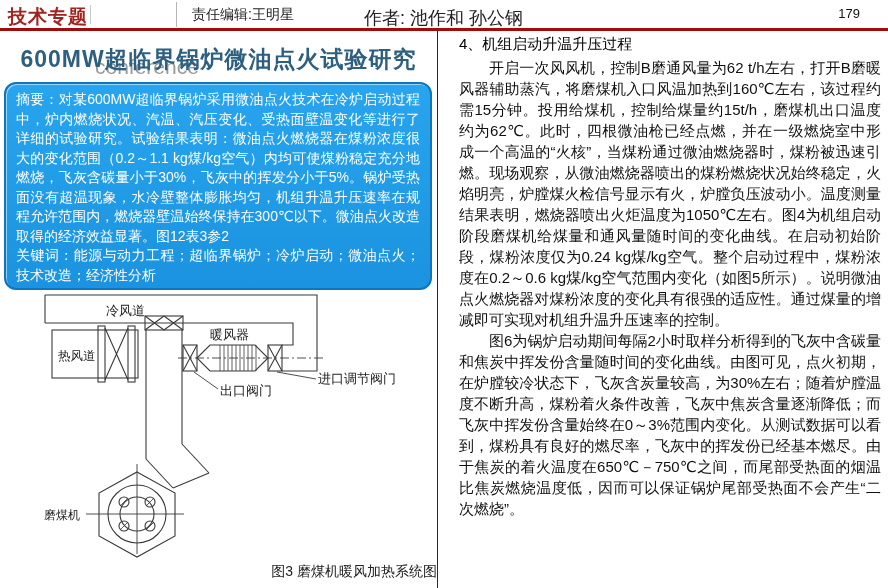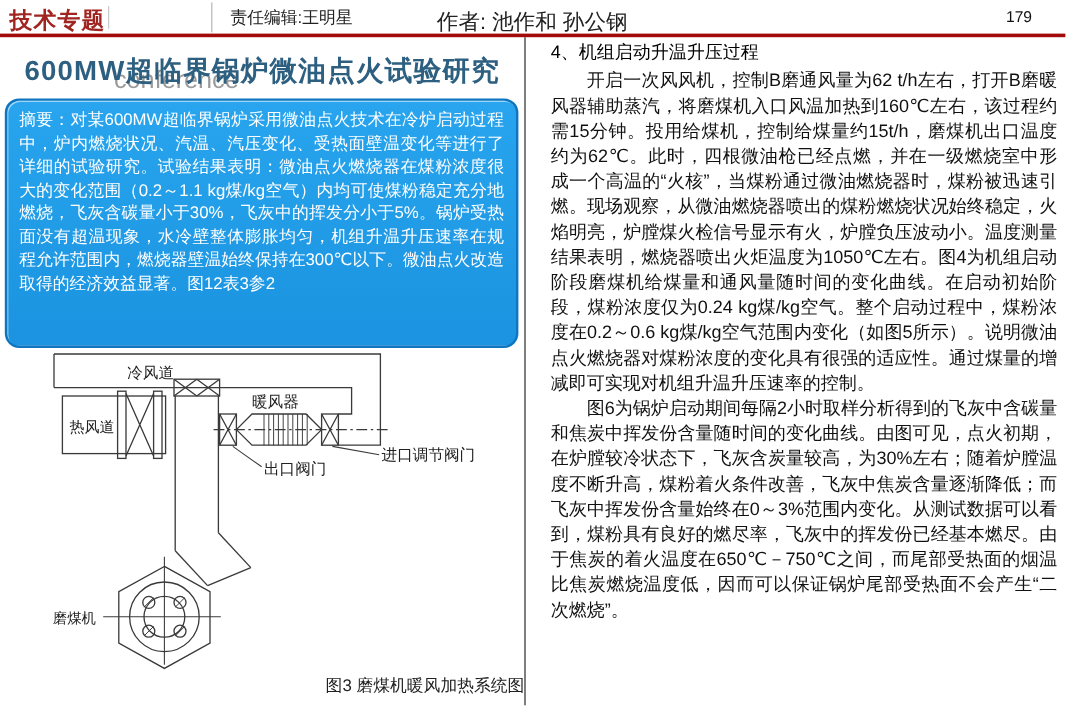--- a/index.html
+++ b/index.html
@@ -64,20 +64,21 @@
   <div class="authors">作者: 池作和 孙公钢</div>
   <div class="page-num">179</div>
 </div>
 <div class="red-rule"></div>
 <div class="col-divider"></div>
 
 <div class="doc-title">600MW超临界锅炉微油点火试验研究</div>
 
 <div class="abstract-box">
   <div class="ab">摘要：对某600MW超临界锅炉采用微油点火技术在冷炉启动过程中，炉内燃烧状况、汽温、汽压变化、受热面壁温变化等进行了详细的试验研究。试验结果表明：微油点火燃烧器在煤粉浓度很大的变化范围（0.2～1.1 kg煤/kg空气）内均可使煤粉稳定充分地燃烧，飞灰含碳量小于30%，飞灰中的挥发分小于5%。锅炉受热面没有超温现象，水冷壁整体膨胀均匀，机组升温升压速率在规程允许范围内，燃烧器壁温始终保持在300℃以下。微油点火改造取得的经济效益显著。图12表3参2</div>
+  <div class="kw">关键词：能源与动力工程；超临界锅炉；冷炉启动；微油点火；技术改造；经济性分析</div>
 </div>
 
 <div class="figure-wrap">
   <svg width="420" height="270" viewBox="0 0 420 270">
     <g stroke="#3a3a3a" stroke-width="1.1" fill="none">
 
       <path d="M25,3 H297 V79 H262"></path>
       <path d="M25,31 H273 V53 H262"></path>
       <line x1="25" y1="3" x2="25" y2="31"></line>
 

